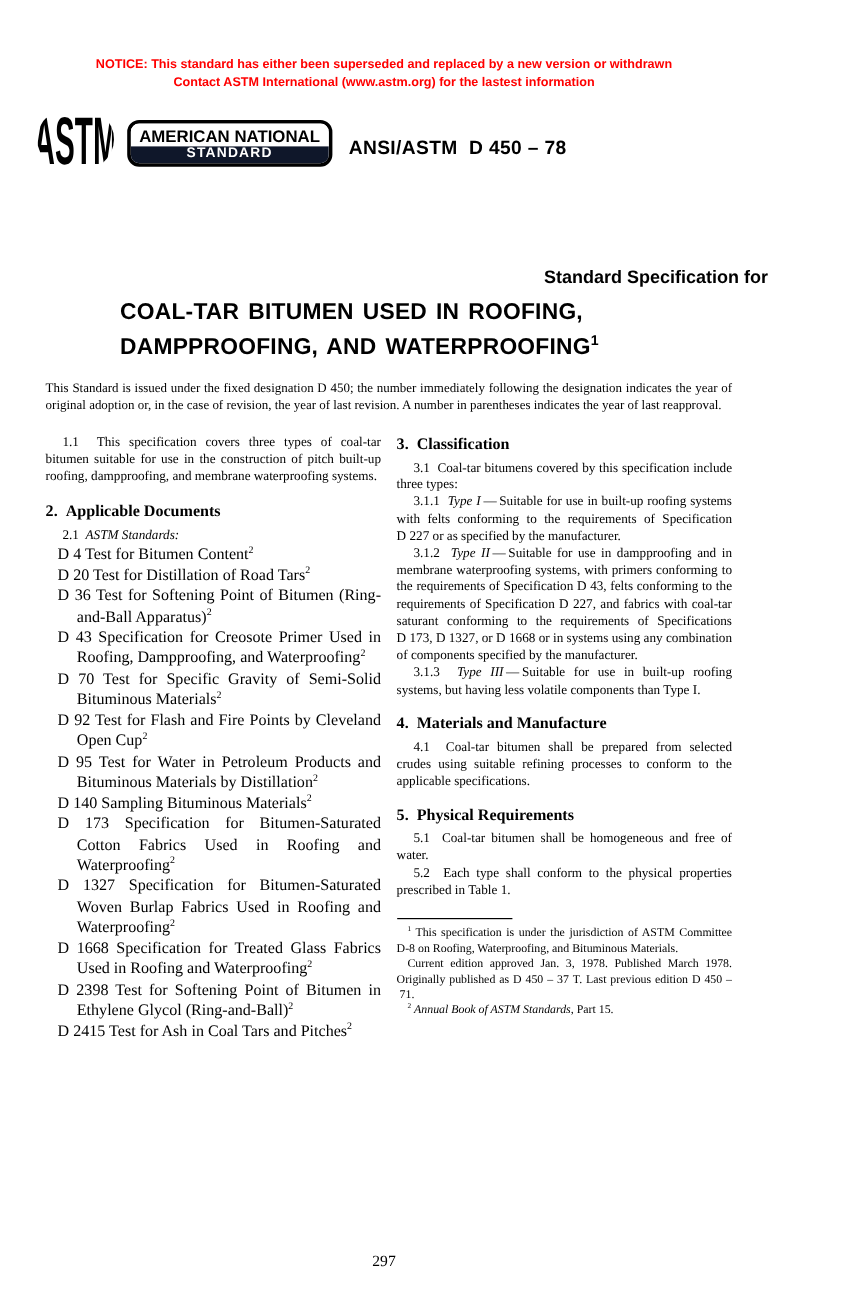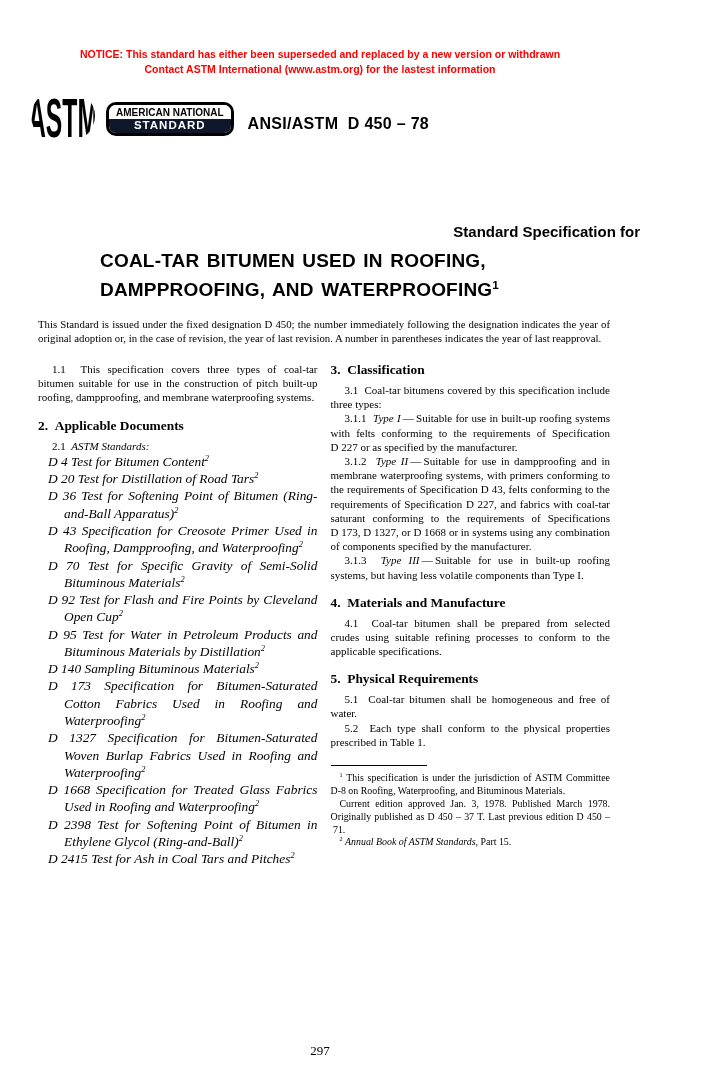--- a/index.html
+++ b/index.html
@@ -13,39 +13,39 @@
     padding-top:10px; text-align:center;
     font-family:"Liberation Sans", sans-serif; font-weight:700;
     font-size:10.5px; line-height:1.45;
   }
   .header-row { display:flex; align-items:center; margin:10px 0 0 30px; }
   .logo { width:66px; height:58px; flex:0 0 auto; }
   .badge {
     margin:6px 0 0 10px; border:3px solid #000; border-radius:10px; overflow:hidden;
     font-family:"Liberation Sans", sans-serif; font-weight:700; text-align:center;
   }
-  .badge-top { background:#fff; color:#000; font-size:10px; padding:2px 7px 1px; white-space:nowrap; }
+  .badge-top { background:#fff; color:#000; font-size:14px; padding:2px 7px 1px; white-space:nowrap; }
   .badge-bottom { background:#0f172a; color:#fff; font-size:11.5px; padding:0 7px 2px; letter-spacing:1px; }
   .designation {
     margin:16px 0 0 14px; font-family:"Liberation Sans", sans-serif; font-weight:700;
     font-size:16px; letter-spacing:0.3px; white-space:nowrap;
   }
   .title-block { margin:78px 0 0 100px; }
   .title-prefix { margin:0; font-family:"Liberation Sans", sans-serif; font-weight:700; font-size:15px;text-align:right; }
   .title-main {
     margin:7px 0 0; font-family:"Liberation Sans", sans-serif; font-weight:700;
     font-size:19px; line-height:1.5; letter-spacing:0.2px; word-spacing:2px;
   }
   .issuance { margin:14px 30px 0 38px; font-size:10.8px; line-height:1.28; text-align:justify; }
   .columns { display:flex; margin:16px 30px 0 38px; gap:13px; }
   .col { width:314px; }
   .col > :first-child { margin-top:0; }
   h3.blk-heading { font-size:13.4px; font-weight:700; margin:13px 0 5px; font-family:"Liberation Serif", serif; }
   p.blk-para { margin:0; font-size:11px; line-height:1.29; text-align:justify; text-indent:14px; }
-  p.blk-doc  { margin:0; font-size:13.4px; line-height:1.29; text-align:justify; padding-left:26px; text-indent:-16px;font-style:italic; }
+  p.blk-doc  { margin:0; font-size:13.4px; line-height:1.29; text-align:justify; padding-left:26px; text-indent:-16px; }
   .blk-rule  { width:96px; border:0; border-top:1.5px solid #000; margin:16px 0 6px; }
   p.blk-fn   { margin:0; font-size:9.9px; line-height:1.3; text-align:justify; text-indent:9px; }
   sup { font-size:0.62em; vertical-align:super; line-height:0; }
   .it { font-style:italic; }
   .page-number { position:absolute; top:1006px; left:0; right:0; text-align:center; font-size:13px; }
 </style>
 </head>
 <body>
 
 <div class="page">

